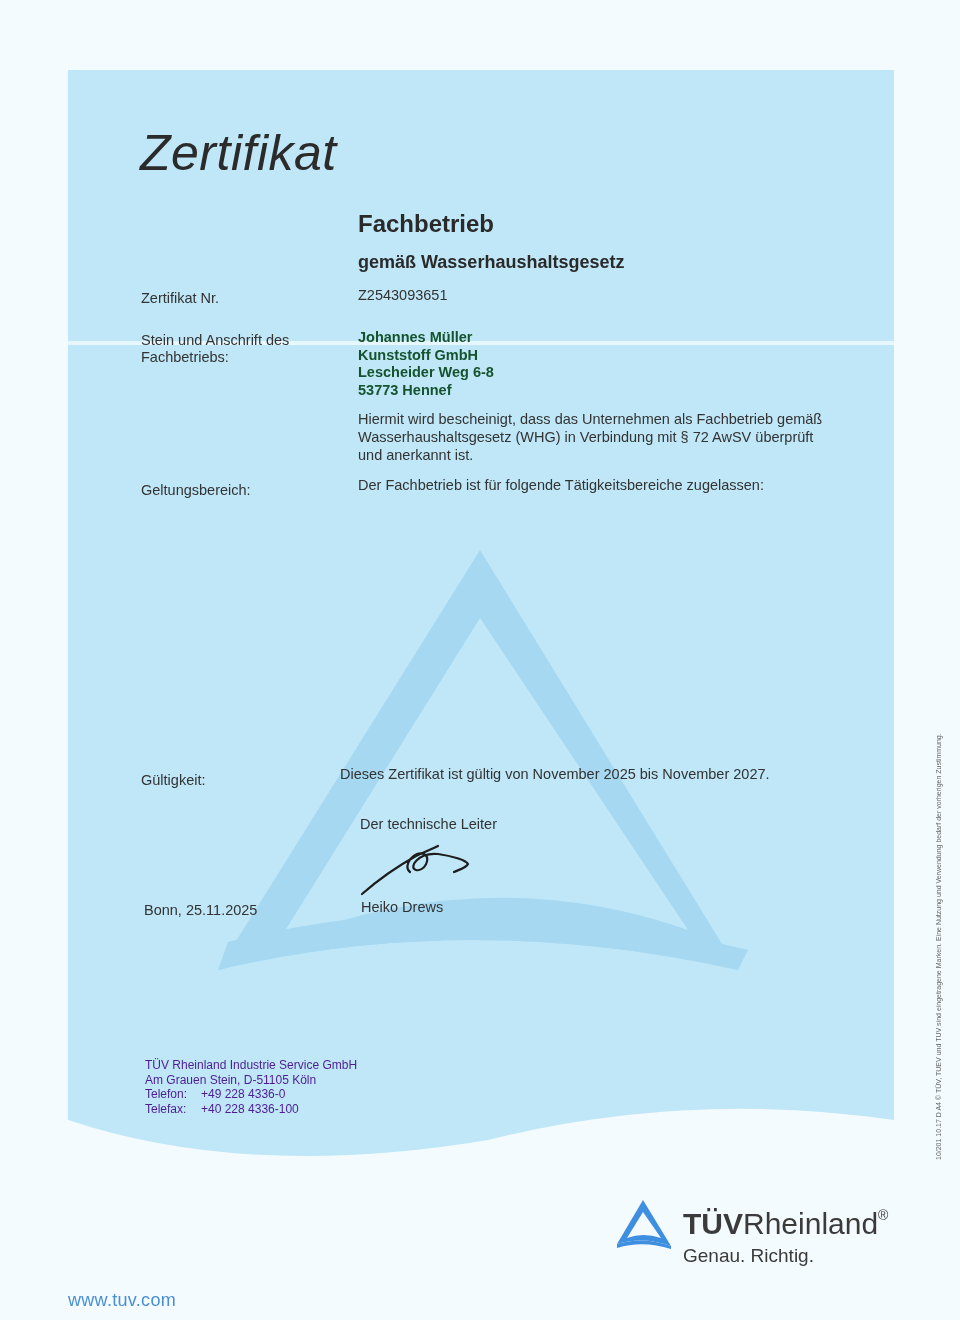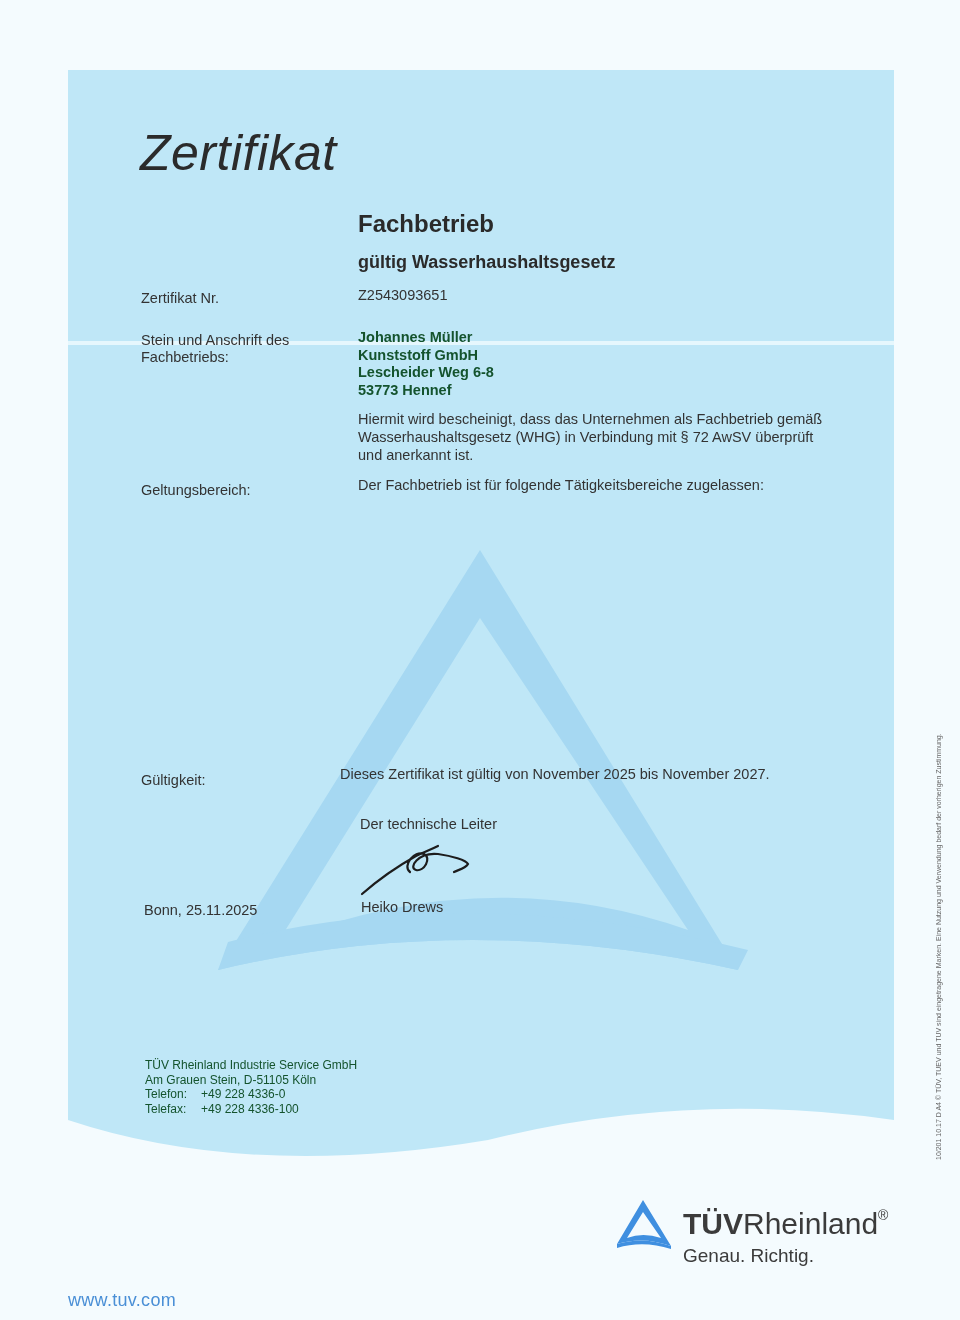--- a/index.html
+++ b/index.html
@@ -26,21 +26,21 @@
     .h1 { left: 358px; top: 210px; font-size: 24px; font-weight: bold; }
     .h2 { left: 358px; top: 252px; font-size: 18px; font-weight: bold; }
     .lbl { left: 141px; font-size: 14.5px; line-height: 17px; color: #333; }
     .val { left: 358px; font-size: 14.5px; line-height: 17px; color: #333; }
     .bold { font-weight: bold; color: #14532d; }
     .addr div { line-height: 17.5px; }
     .para { width: 470px; line-height: 18px; }
     ul.list { margin: 0; padding: 0; list-style: none; width: 470px; }
     ul.list li { position: relative; padding-left: 21px; line-height: 18px; margin-bottom: 0; }
     ul.list li::before { content: "\2022"; position: absolute; left: 0; top: 0; font-size: 12px; }
-    .footer-addr { left: 145px; top: 1058px; font-size: 12px; line-height: 14.5px; color: #14532d; }
+    .footer-addr { left: 145px; top: 1058px; font-size: 12px; line-height: 14.5px; color: #4c1d95; }
     .footer-addr .row span.k { display: inline-block; width: 56px; }
     .url { left: 68px; top: 1246px; font-size: 18px; color: #4a8fd6; letter-spacing: 0.3px; margin-top: 44px; }
     .logo { left: 615px; top: 1198px; }
     .brand { left: 683px; top: 1207px; font-size: 30px; color: #3b3b3b; }
     .brand b { font-weight: bold; }
     .brand sup { font-size: 14px; vertical-align: 14px; }
     .slogan { left: 683px; top: 1245px; font-size: 19px; color: #3b3b3b; }
     .side {
       left: 935px; top: 1160px; font-size: 7px; color: #666;
       transform: rotate(-90deg); transform-origin: 0 0; white-space: nowrap;
@@ -57,21 +57,21 @@
          M 412 548 L 620 860 Q 420 790 210 872 Z"></path>
     <path fill="#a6d8f2" d="M 150 900 Q 400 840 670 900 L 680 880 Q 400 810 160 872 Z"></path>
   </svg>
   <svg class="wave-bottom" width="826" height="120" viewBox="0 0 826 120">
     <path fill="#f4fbfe" d="M0 60 Q 180 120 420 80 Q 620 30 826 60 L 826 120 L 0 120 Z"></path>
   </svg>
 </div>
 
 <div class="abs title">Zertifikat</div>
 <div class="abs h1">Fachbetrieb</div>
-<div class="abs h2">gültig Wasserhaushaltsgesetz</div>
+<div class="abs h2">gemäß Wasserhaushaltsgesetz</div>
 
 <div class="abs lbl" style="top:290px">Zertifikat Nr.</div>
 <div class="abs val" style="top:287px">Z2543093651</div>
 
 <div class="abs lbl" style="top:332px">
   <div>Stein und Anschrift des</div>
   <div>Fachbetriebs:</div>
 </div>
 <div class="abs val bold addr" style="top:329px">
   <div>Johannes Müller</div>
@@ -99,21 +99,21 @@
 <div class="abs val" style="top:899px; left:361px">Heiko Drews</div>
 <div class="abs lbl" style="top:902px; left:144px">Bonn, 25.11.2025</div>
 
 <div class="abs footer-addr">
   <div>TÜV Rheinland Industrie Service GmbH</div>
   <div>Am Grauen Stein, D-51105 Köln</div>
   <div class="row">
     <span class="k">Telefon:</span><span>+49 228 4336-0</span>
   </div>
   <div class="row">
-    <span class="k">Telefax:</span><span>+49 228 4336-100</span>
+    <span class="k">Telefax:</span><span>+40 228 4336-100</span>
   </div>
 </div>
 
 <div class="abs url">www.tuv.com</div>
 
 <svg class="abs logo" width="58" height="52" viewBox="0 0 58 52">
   <path fill="#3f8fe0" fill-rule="evenodd" d="M 28 2 L 2 46 Q 28 38 56 48 Z M 28 14 L 46 40 Q 28 34 12 40 Z"></path>
   <path fill="#3f8fe0" d="M 2 46 Q 28 38 56 48 L 56 51 Q 28 42 2 50 Z"></path>
 </svg>
 <div class="abs brand"><b>TÜV</b><span>Rheinland</span><sup>®</sup></div>

